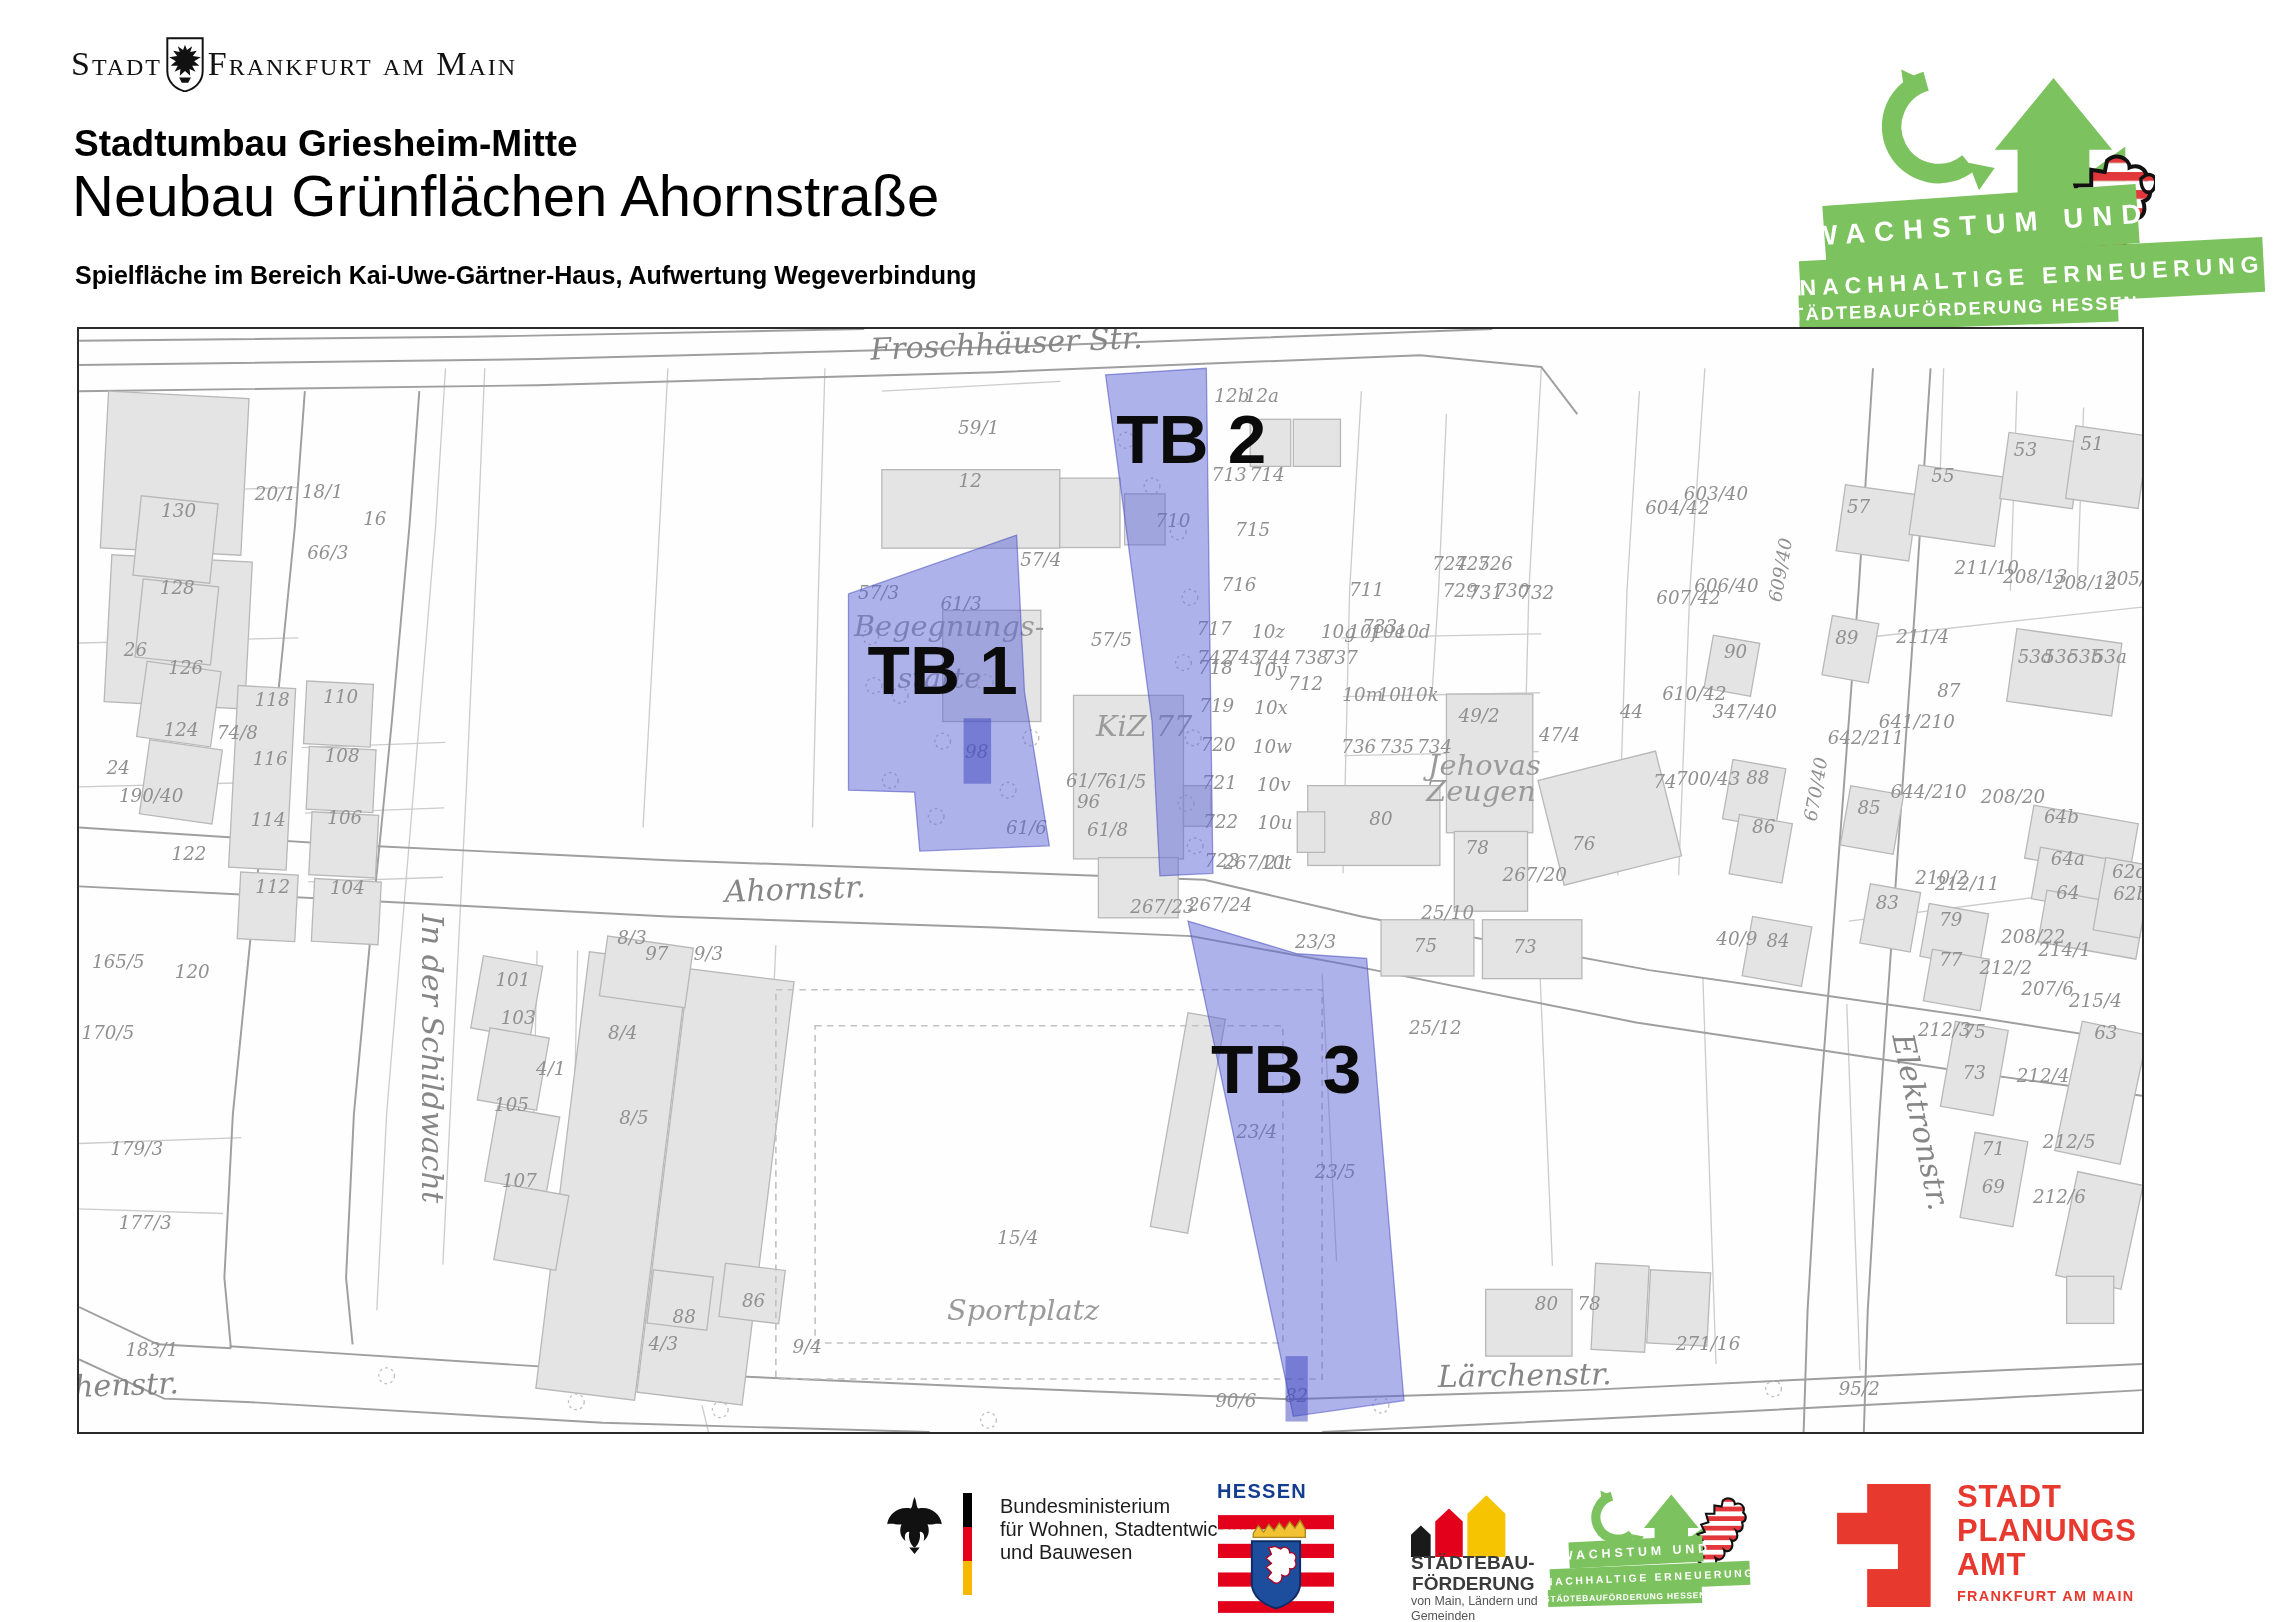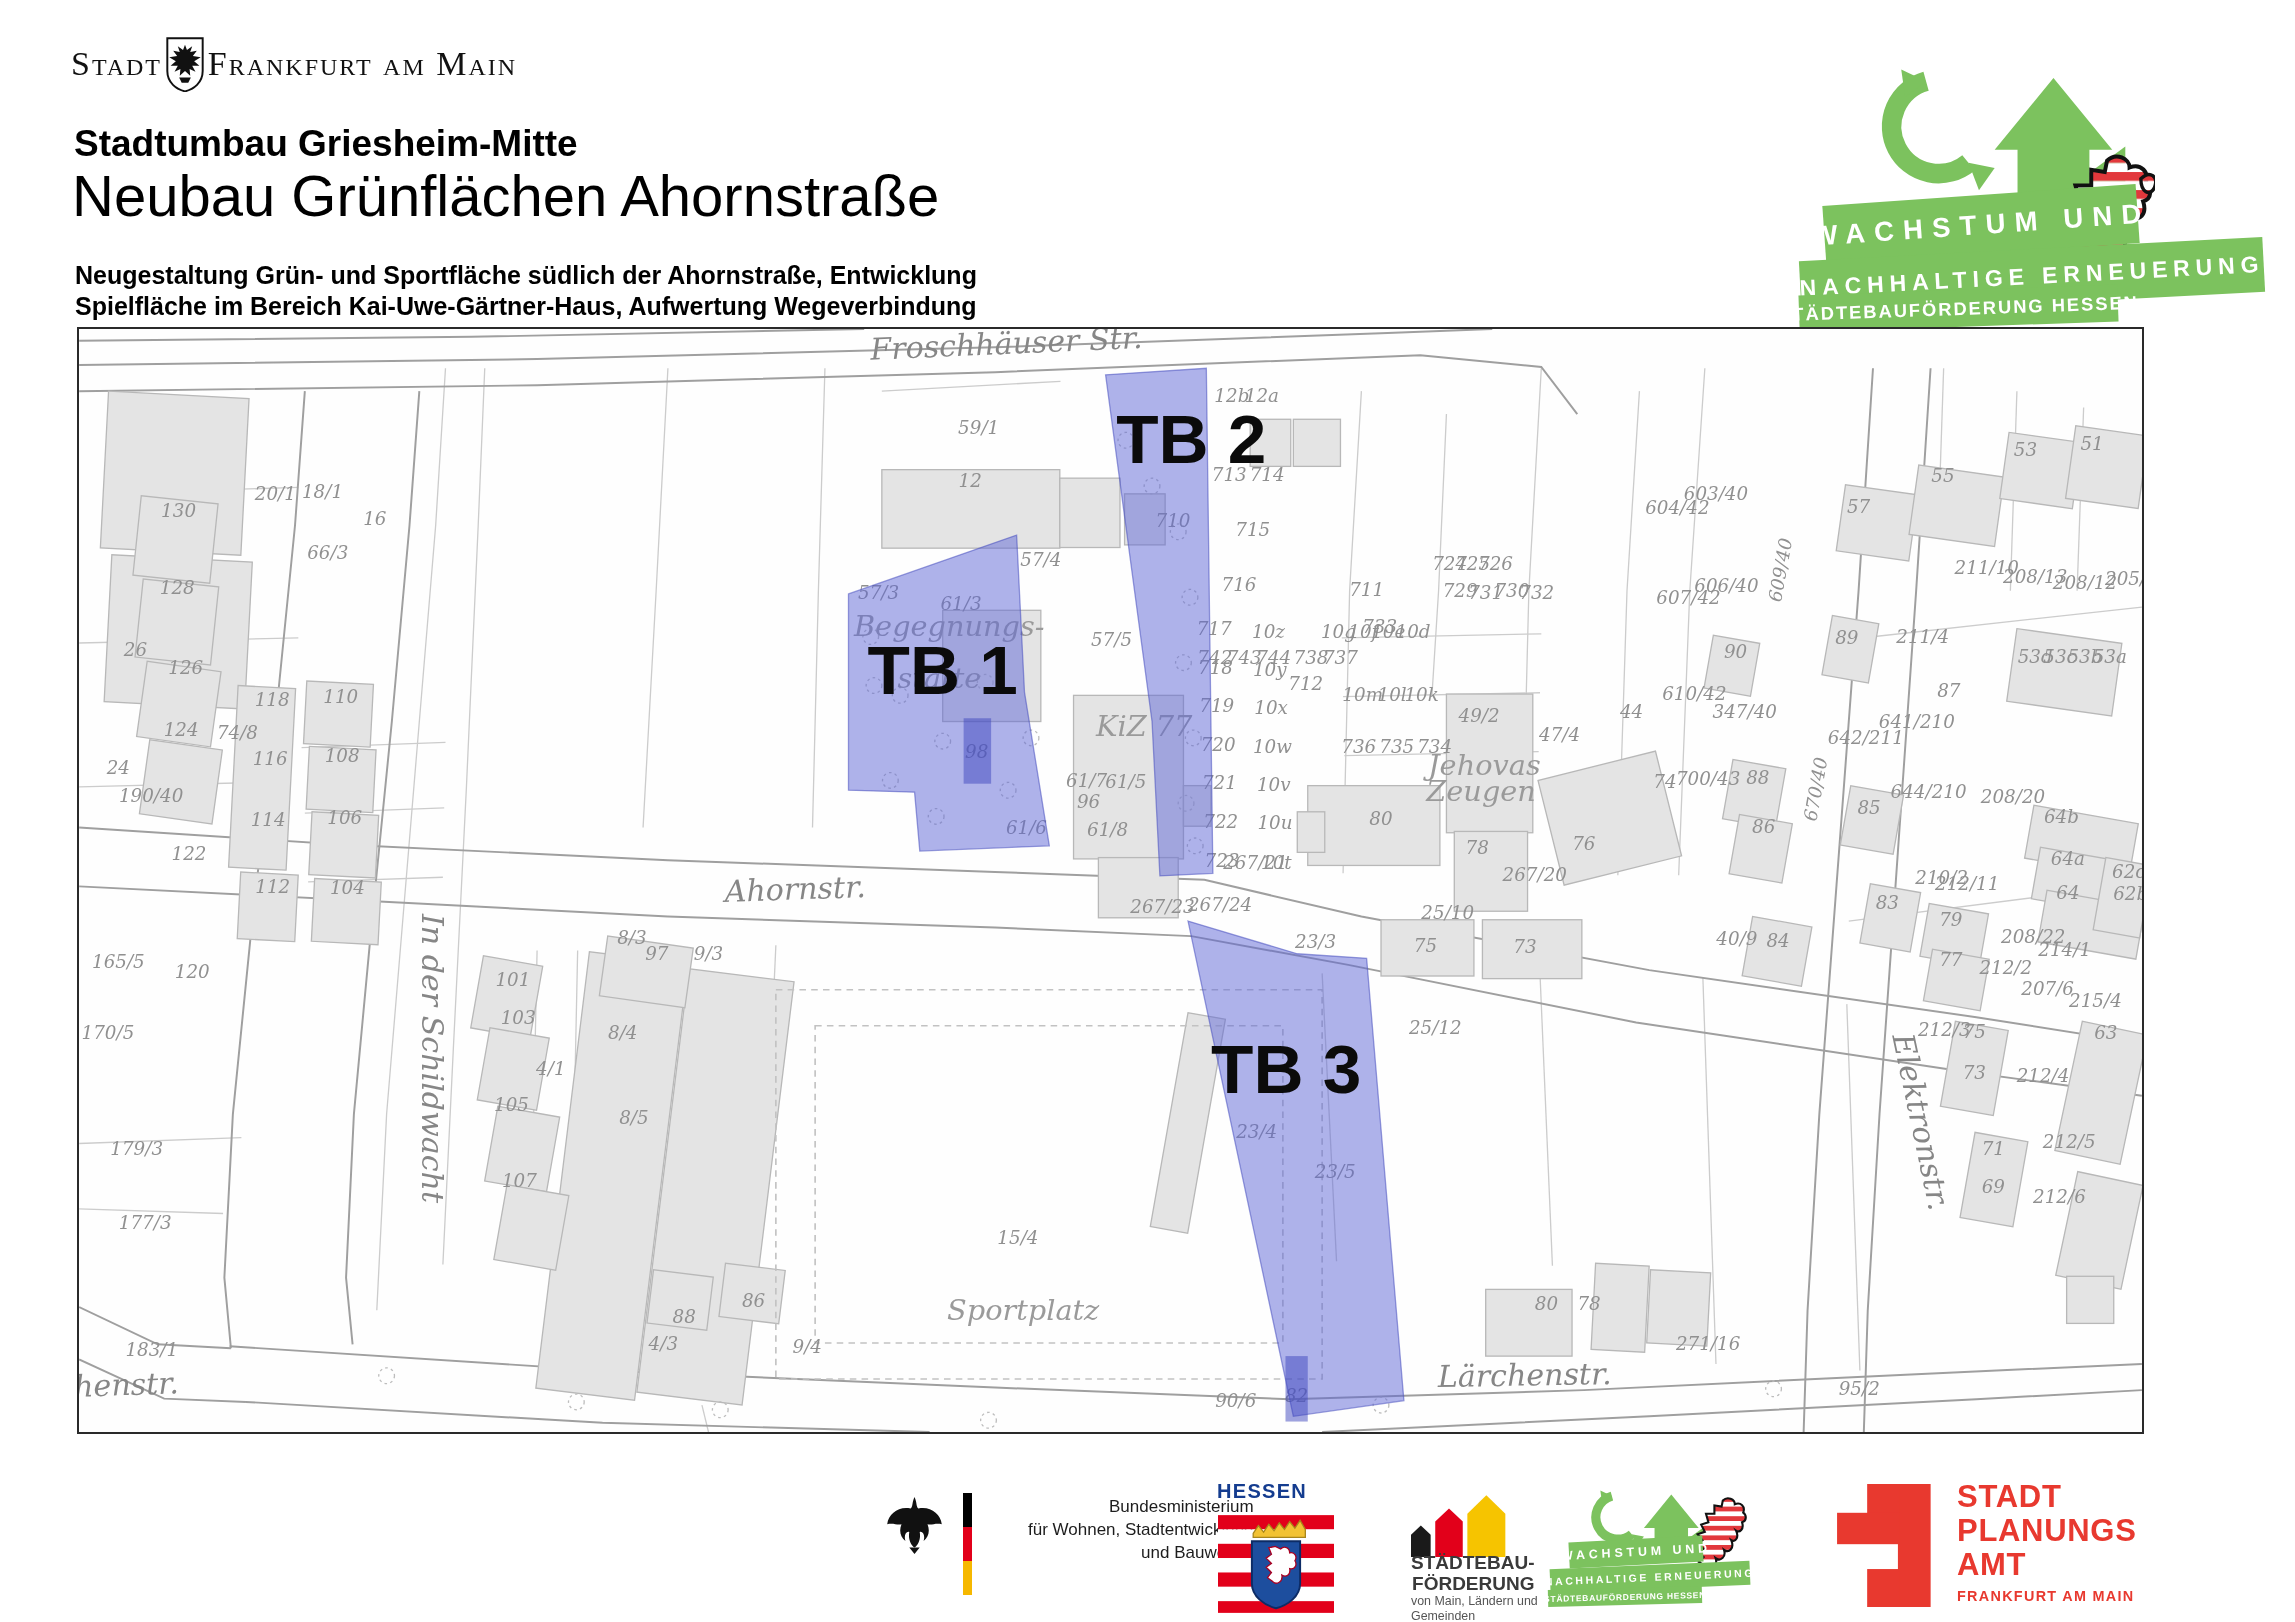--- a/index.html
+++ b/index.html
@@ -28,21 +28,21 @@
   .tb{font:700 106px "Liberation Sans",sans-serif;fill:#0b0b0b;}
   .bld{fill:#e4e4e4;stroke:#b8b8b8;stroke-width:2;}
   .road{fill:none;stroke:#9f9f9f;stroke-width:3;}
   .bnd{fill:none;stroke:#cccccc;stroke-width:2;}
   .zone{fill:#5d66d6;fill-opacity:.5;stroke:#4850c0;stroke-opacity:.55;stroke-width:2;}
   .zsub{fill:#3d46bd;fill-opacity:.5;}
   .tree{fill:none;stroke:#bdbdbd;stroke-width:2;stroke-dasharray:4 5;}
   .dash{fill:none;stroke:#c2c2c2;stroke-width:2.5;stroke-dasharray:10 8;}
   
   .flogo{color:#222;}
-  #bund-text{left:1028px;top:1495px;font-size:17px;line-height:23px;color:#1d1d1d;text-align:right;}
+  #bund-text{left:1000px;top:1495px;font-size:20px;line-height:23px;color:#1d1d1d;}
   #hessen-word{left:1217px;top:1480px;font-size:20px;font-weight:600;color:#143c8f;letter-spacing:1.3px;}
   #stb-text{left:1411px;top:1552px;font-size:19px;font-weight:700;color:#3a3a3a;line-height:21px;text-align:right;}
   #stb-sub{left:1411px;top:1594px;font-size:12.4px;color:#555;line-height:15px;}
   #spa-text{left:1957px;top:1480px;font-size:31px;font-weight:700;color:#e8392f;line-height:34px;letter-spacing:0.7px;}
   #spa-sub{left:1957px;top:1588px;font-size:14.4px;font-weight:700;color:#e8392f;letter-spacing:1.3px;}
 </style>
 </head>
 <body>
 
 <div class="abs" id="city-logo">
@@ -50,21 +50,20 @@
   <svg width="38" height="55" viewBox="0 0 58 84" style="margin:0 3.9px;">
     <path d="M2,2 H56 V52 C56,70 42,80 29,83 C16,80 2,70 2,52 Z" fill="none" stroke="#111" stroke-width="3"></path>
     <path d="M29,12 l3,8 8,-6 -3,9 10,-2 -6,8 12,2 -10,6 8,7 -11,0 5,9 -9,-4 1,10 -8,-7 -8,7 1,-10 -9,4 5,-9 -11,0 8,-7 -10,-6 12,-2 -6,-8 10,2 -3,-9 8,6 Z" fill="#111"></path>
     <path d="M20,62 h18 l-4,8 h-10 Z" fill="#111"></path>
   </svg>
   <span class="citytext">Frankfurt am Main</span>
 </div>
 <div class="abs" id="project-title">Stadtumbau Griesheim-Mitte</div>
 <div class="abs" id="main-title">Neubau Grünflächen Ahornstraße</div>
 <div class="abs" id="subtitle">
-  <div>Neugestaltung Grün- und Sportfläche südlich der Ahornstraße, Entwicklung</div>
   <div>Spielfläche im Bereich Kai-Uwe-Gärtner-Haus, Aufwertung Wegeverbindung</div>
 </div>
 
 <svg class="abs" style="left:1864px;top:58px;" width="294" height="164" viewBox="0 0 450 250">
   <g stroke="#7cc25e" stroke-width="30" fill="none">
     <path d="M95,35 A72,72 0 1 0 160,160"></path>
   </g>
   <path d="M95,35 l-38,-18 6,42 Z" fill="#7cc25e"></path>
   <path d="M160,160 l40,8 -24,34 Z" fill="#7cc25e"></path>
   <polygon points="200,140 290,30 380,140 345,140 345,230 235,230 235,140" fill="#7cc25e"></polygon>

